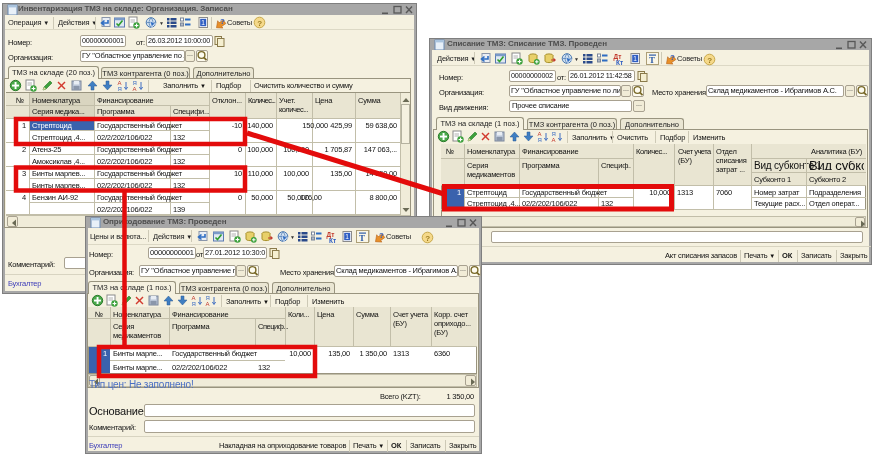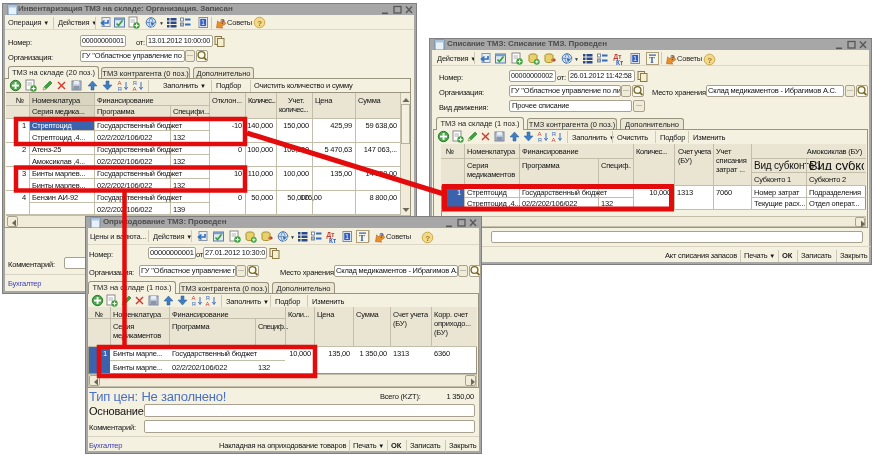--- a/index.html
+++ b/index.html
@@ -96,21 +96,21 @@
 <div class="t" style="left:227px;top:18px;font-size:7.5px;color:#222">Советы</div>
 <div class="ic" style="left:253px;top:16px;width:11px;height:11px">
     <svg width="13" height="13" viewBox="0 0 13 13">
       <circle cx="6.5" cy="6.5" r="5.3" fill="#f5d98a" stroke="#c8a84a"></circle>
       <text x="4.3" y="9.5" font-size="8" font-weight="bold" fill="#9a7a20" font-family="Liberation Sans">?</text>
     </svg>
   </div>
 <div class="t" style="left:8px;top:38px;font-size:7.5px">Номер:</div>
 <div style="left:80px;top:35px;width:46px;height:12px;background:#fff;border:1px solid #a8a190;border-radius:2px;font-size:7.2px;letter-spacing:-0.2px;line-height:10px;padding:0 1px;white-space:nowrap;overflow:hidden;color:#111">00000000001</div>
 <div class="t" style="left:136px;top:38px;font-size:7.5px">от:</div>
-<div style="left:146px;top:35px;width:67px;height:12px;background:#fff;border:1px solid #a8a190;border-radius:2px;font-size:7.2px;letter-spacing:-0.2px;line-height:10px;padding:0 1px;white-space:nowrap;overflow:hidden;color:#111">13.01.2012 10:00:00</div>
+<div style="left:146px;top:35px;width:67px;height:12px;background:#fff;border:1px solid #a8a190;border-radius:2px;font-size:7.2px;letter-spacing:-0.2px;line-height:10px;padding:0 1px;white-space:nowrap;overflow:hidden;color:#111">26.03.2012 10:00:00</div>
 <div class="ic" style="left:213px;top:35px;width:12px;height:12px">
     <svg width="13" height="13" viewBox="0 0 13 13">
       <rect x="2" y="1.5" width="6.5" height="8" fill="#f5efd0" stroke="#8a7a4a"></rect>
       <rect x="4.5" y="3.5" width="6.5" height="8" fill="#f5efd0" stroke="#8a7a4a"></rect>
     </svg>
   </div>
 <div class="t" style="left:8px;top:53px;font-size:7.5px">Организация:</div>
 <div style="left:80px;top:50px;width:105px;height:12px;background:#fff;border:1px solid #a8a190;border-radius:2px;font-size:7.5px;letter-spacing:-0.2px;line-height:10px;padding:0 1px;white-space:nowrap;overflow:hidden;color:#111">ГУ "Областное управление по ликви</div>
 <div style="left:185px;top:50px;width:10px;height:12px;background:#f1ecd7;border:1px solid #a8a190;border-radius:2px;font-size:7px;line-height:6px;text-align:center;color:#333;">...</div>
 <div style="left:196px;top:50px;width:12px;height:12px;background:#fdfbef;border:1px solid #a8a190;border-radius:2px"></div>
@@ -194,21 +194,21 @@
 <div style="left:29px;top:93px;width:65px;height:25px;background:#d9d5c0"></div>
 <div style="left:6px;top:118px;width:394px;height:97px;background:#fff"></div>
 <div class="t" style="left:16px;top:96px;font-size:7.5px">№</div>
 <div class="t" style="left:32px;top:96px;font-size:7.5px">Номенклатура</div>
 <div class="t" style="left:97px;top:96px;font-size:7.5px">Финансирование</div>
 <div class="t" style="left:32px;top:107px;font-size:7.5px">Серия медика...</div>
 <div class="t" style="left:97px;top:107px;font-size:7.5px">Программа</div>
 <div class="t" style="left:173px;top:107px;font-size:7.5px">Специфи...</div>
 <div class="t" style="left:212px;top:96px;font-size:7.5px">Отклон...</div>
 <div class="t" style="left:248px;top:96px;font-size:7.5px;letter-spacing:-0.8px">Количес...</div>
-<div class="t" style="left:288px;top:96px;font-size:7.5px;width:32px;overflow:hidden">Учет.</div>
+<div class="t" style="left:279px;top:96px;font-size:7.5px;width:32px;overflow:hidden">Учет.</div>
 <div class="t" style="left:279px;top:105px;font-size:7.5px;letter-spacing:-0.5px">количес...</div>
 <div class="t" style="left:315px;top:96px;font-size:7.5px">Цена</div>
 <div class="t" style="left:358px;top:96px;font-size:7.5px">Сумма</div>
 <div style="left:6px;top:105px;width:203px;height:1px;background:#c2bea9"></div>
 <div style="left:6px;top:118px;width:394px;height:1px;background:#c2bea9"></div>
 <div style="left:29px;top:93px;width:1px;height:122px;background:#c2bea9"></div>
 <div style="left:94px;top:93px;width:1px;height:122px;background:#c2bea9"></div>
 <div style="left:170px;top:105px;width:1px;height:110px;background:#c2bea9"></div>
 <div style="left:209px;top:93px;width:1px;height:122px;background:#c2bea9"></div>
 <div style="left:245px;top:93px;width:1px;height:122px;background:#c2bea9"></div>
@@ -222,33 +222,33 @@
 <div style="left:29px;top:130px;width:180px;height:1px;background:#c2bea9"></div>
 <div style="left:29px;top:154px;width:180px;height:1px;background:#c2bea9"></div>
 <div style="left:29px;top:178px;width:180px;height:1px;background:#c2bea9"></div>
 <div style="left:29px;top:202px;width:180px;height:1px;background:#c2bea9"></div>
 <div style="left:30px;top:119px;width:64px;height:11px;background:#3a62ad"></div>
 <div class="t" style="left:6px;top:121px;width:20px;text-align:right;font-size:7.5px;color:#111">1</div>
 <div class="t" style="left:32px;top:121px;font-size:7.5px;color:#fff;white-space:nowrap">Стрептоцид</div>
 <div class="t" style="left:97px;top:121px;font-size:7.5px;color:#111;white-space:nowrap">Государственный бюджет</div>
 <div class="t" style="left:209px;top:121px;width:33px;text-align:right;font-size:7.5px;color:#111">-10</div>
 <div class="t" style="left:245px;top:121px;width:28px;text-align:right;font-size:7.5px;color:#111">140,000</div>
-<div class="t" style="left:276px;top:121px;width:33px;text-align:right;font-size:7.5px;color:#111">150,000</div>
+<div class="t" style="left:276px;top:121px;width:52px;text-align:right;font-size:7.5px;color:#111">150,000</div>
 <div class="t" style="left:312px;top:121px;width:40px;text-align:right;font-size:7.5px;color:#111">425,99</div>
 <div class="t" style="left:355px;top:121px;width:42px;text-align:right;font-size:7.5px;color:#111">59 638,60</div>
 <div class="t" style="left:32px;top:133px;font-size:7.5px;color:#111;white-space:nowrap">Стрептоцид ,4...</div>
 <div class="t" style="left:97px;top:133px;font-size:7.5px;color:#111;white-space:nowrap">02/2/202/106/022</div>
 <div class="t" style="left:173px;top:133px;font-size:7.5px;color:#111;white-space:nowrap">132</div>
 <div class="t" style="left:6px;top:145px;width:20px;text-align:right;font-size:7.5px;color:#111">2</div>
 <div class="t" style="left:32px;top:145px;font-size:7.5px;color:#111;white-space:nowrap">Атенз-25</div>
 <div class="t" style="left:97px;top:145px;font-size:7.5px;color:#111;white-space:nowrap">Государственный бюджет</div>
 <div class="t" style="left:209px;top:145px;width:33px;text-align:right;font-size:7.5px;color:#111">0</div>
 <div class="t" style="left:245px;top:145px;width:28px;text-align:right;font-size:7.5px;color:#111">100,000</div>
 <div class="t" style="left:276px;top:145px;width:33px;text-align:right;font-size:7.5px;color:#111">100,000</div>
-<div class="t" style="left:312px;top:145px;width:40px;text-align:right;font-size:7.5px;color:#111">5 470,63</div>
+<div class="t" style="left:312px;top:145px;width:40px;text-align:right;font-size:7.5px;color:#111">1 705,87</div>
 <div class="t" style="left:355px;top:145px;width:42px;text-align:right;font-size:7.5px;color:#111">147 063,...</div>
 <div class="t" style="left:32px;top:157px;font-size:7.5px;color:#111;white-space:nowrap">Амоксиклав ,4...</div>
 <div class="t" style="left:97px;top:157px;font-size:7.5px;color:#111;white-space:nowrap">02/2/202/106/022</div>
 <div class="t" style="left:173px;top:157px;font-size:7.5px;color:#111;white-space:nowrap">132</div>
 <div class="t" style="left:6px;top:169px;width:20px;text-align:right;font-size:7.5px;color:#111">3</div>
 <div class="t" style="left:32px;top:169px;font-size:7.5px;color:#111;white-space:nowrap">Бинты марлев...</div>
 <div class="t" style="left:97px;top:169px;font-size:7.5px;color:#111;white-space:nowrap">Государственный бюджет</div>
 <div class="t" style="left:209px;top:169px;width:33px;text-align:right;font-size:7.5px;color:#111">10</div>
 <div class="t" style="left:245px;top:169px;width:28px;text-align:right;font-size:7.5px;color:#111">110,000</div>
 <div class="t" style="left:276px;top:169px;width:33px;text-align:right;font-size:7.5px;color:#111">100,000</div>
@@ -519,24 +519,24 @@
 <div class="t" style="left:446px;top:147px;font-size:7.5px">№</div>
 <div class="t" style="left:467px;top:147px;font-size:7.5px">Номенклатура</div>
 <div class="t" style="left:522px;top:147px;font-size:7.5px">Финансирование</div>
 <div class="t" style="left:467px;top:161px;font-size:7.5px">Серия</div>
 <div class="t" style="left:467px;top:170px;font-size:7.5px">медикаментов</div>
 <div class="t" style="left:522px;top:161px;font-size:7.5px">Программа</div>
 <div class="t" style="left:601px;top:161px;font-size:7.5px;width:30px;overflow:hidden">Специф...</div>
 <div class="t" style="left:636px;top:147px;font-size:7.5px;letter-spacing:-0.4px">Количес...</div>
 <div class="t" style="left:678px;top:147px;font-size:7.5px;width:34px;overflow:hidden;letter-spacing:-0.5px">Счет учета</div>
 <div class="t" style="left:678px;top:156px;font-size:7.5px">(БУ)</div>
-<div class="t" style="left:716px;top:147px;font-size:7.5px">Учет</div>
+<div class="t" style="left:716px;top:147px;font-size:7.5px">Отдел</div>
 <div class="t" style="left:716px;top:156px;font-size:7.5px">списания</div>
 <div class="t" style="left:716px;top:165px;font-size:7.5px">затрат ...</div>
-<div class="t" style="left:751px;top:147px;width:111px;text-align:right;font-size:7.5px">Амоксиклав (БУ)</div>
+<div class="t" style="left:751px;top:147px;width:111px;text-align:right;font-size:7.5px">Аналитика (БУ)</div>
 <div class="t" style="left:754px;top:161px;font-size:10px">Вид субконто 1</div>
 <div class="t" style="left:809px;top:161px;font-size:13px;width:55px;overflow:hidden">Вид субконто 2</div>
 <div class="t" style="left:754px;top:175px;font-size:7.5px">Субконто 1</div>
 <div class="t" style="left:809px;top:175px;font-size:7.5px">Субконто 2</div>
 <div style="left:441px;top:158px;width:192px;height:1px;background:#c2bea9"></div>
 <div style="left:751px;top:158px;width:115px;height:1px;background:#c2bea9"></div>
 <div style="left:751px;top:172px;width:115px;height:1px;background:#c2bea9"></div>
 <div style="left:441px;top:185px;width:425px;height:1px;background:#c2bea9"></div>
 <div style="left:464px;top:144px;width:1px;height:65.5px;background:#c2bea9"></div>
 <div style="left:519px;top:144px;width:1px;height:65.5px;background:#c2bea9"></div>
@@ -841,21 +841,21 @@
 <div class="t" style="left:113px;top:363px;font-size:7.5px;color:#111;white-space:nowrap">Бинты марле...</div>
 <div class="t" style="left:172px;top:363px;font-size:7.5px;color:#111;white-space:nowrap">02/2/202/106/022</div>
 <div class="t" style="left:258px;top:363px;font-size:7.5px;color:#111;white-space:nowrap">132</div>
 <div style="left:88px;top:374px;width:389px;height:13px;background:#f0ecd9;border:1px solid #c2bea9"></div>
 <div style="left:89px;top:375px;width:11px;height:11px;background:#f1ecd7;border:1px solid #a8a190;border-radius:2px;font-size:7px;line-height:5px;text-align:center;color:#333;padding:0;line-height:0"><svg width="11" height="12" viewBox="0 0 11 12">
       <path d="M8 2.5 L4 6 L8 9.5 Z" fill="#6a6a55"></path>
     </svg></div>
 <div style="left:465px;top:375px;width:11px;height:11px;background:#f1ecd7;border:1px solid #a8a190;border-radius:2px;font-size:7px;line-height:5px;text-align:center;color:#333;padding:0;line-height:0"><svg width="11" height="12" viewBox="0 0 11 12">
       <path d="M5 2.5 L9 6 L5 9.5 Z" fill="#6a6a55"></path>
     </svg></div>
-<div class="t" style="left:89px;top:392px;font-size:13px;color:#4a6fc4">Тип цен: Не заполнено!</div>
+<div class="t" style="left:89px;top:380px;font-size:10px;color:#4a6fc4">Тип цен: Не заполнено!</div>
 <div class="t" style="left:380px;top:392px;font-size:7.5px">Всего (KZT):</div>
 <div class="t" style="left:420px;top:392px;width:54px;text-align:right;font-size:7.5px">1 350,00</div>
 <div class="t" style="left:89px;top:407px;font-size:11px">Основание:</div>
 <div style="left:144px;top:404px;width:331px;height:13px;background:#fff;border:1px solid #a8a190;border-radius:2px;font-size:7.5px;letter-spacing:-0.2px;line-height:11px;padding:0 2px;white-space:nowrap;overflow:hidden;color:#111"></div>
 <div class="t" style="left:89px;top:423px;font-size:7.5px">Комментарий:</div>
 <div style="left:144px;top:420px;width:331px;height:13px;background:#fff;border:1px solid #a8a190;border-radius:2px;font-size:7.5px;letter-spacing:-0.2px;line-height:11px;padding:0 2px;white-space:nowrap;overflow:hidden;color:#111"></div>
 <div style="left:88px;top:436px;width:391px;height:1px;background:#d8d4c1"></div>
 <div class="t" style="left:89px;top:441px;font-size:7.5px;color:#3a3ab8">Бухгалтер</div>
 <div class="t" style="left:219px;top:441px;font-size:7.5px">Накладная на оприходование товаров</div>
 <div style="left:349px;top:440px;width:1px;height:12px;background:#cdc9b6"></div>

